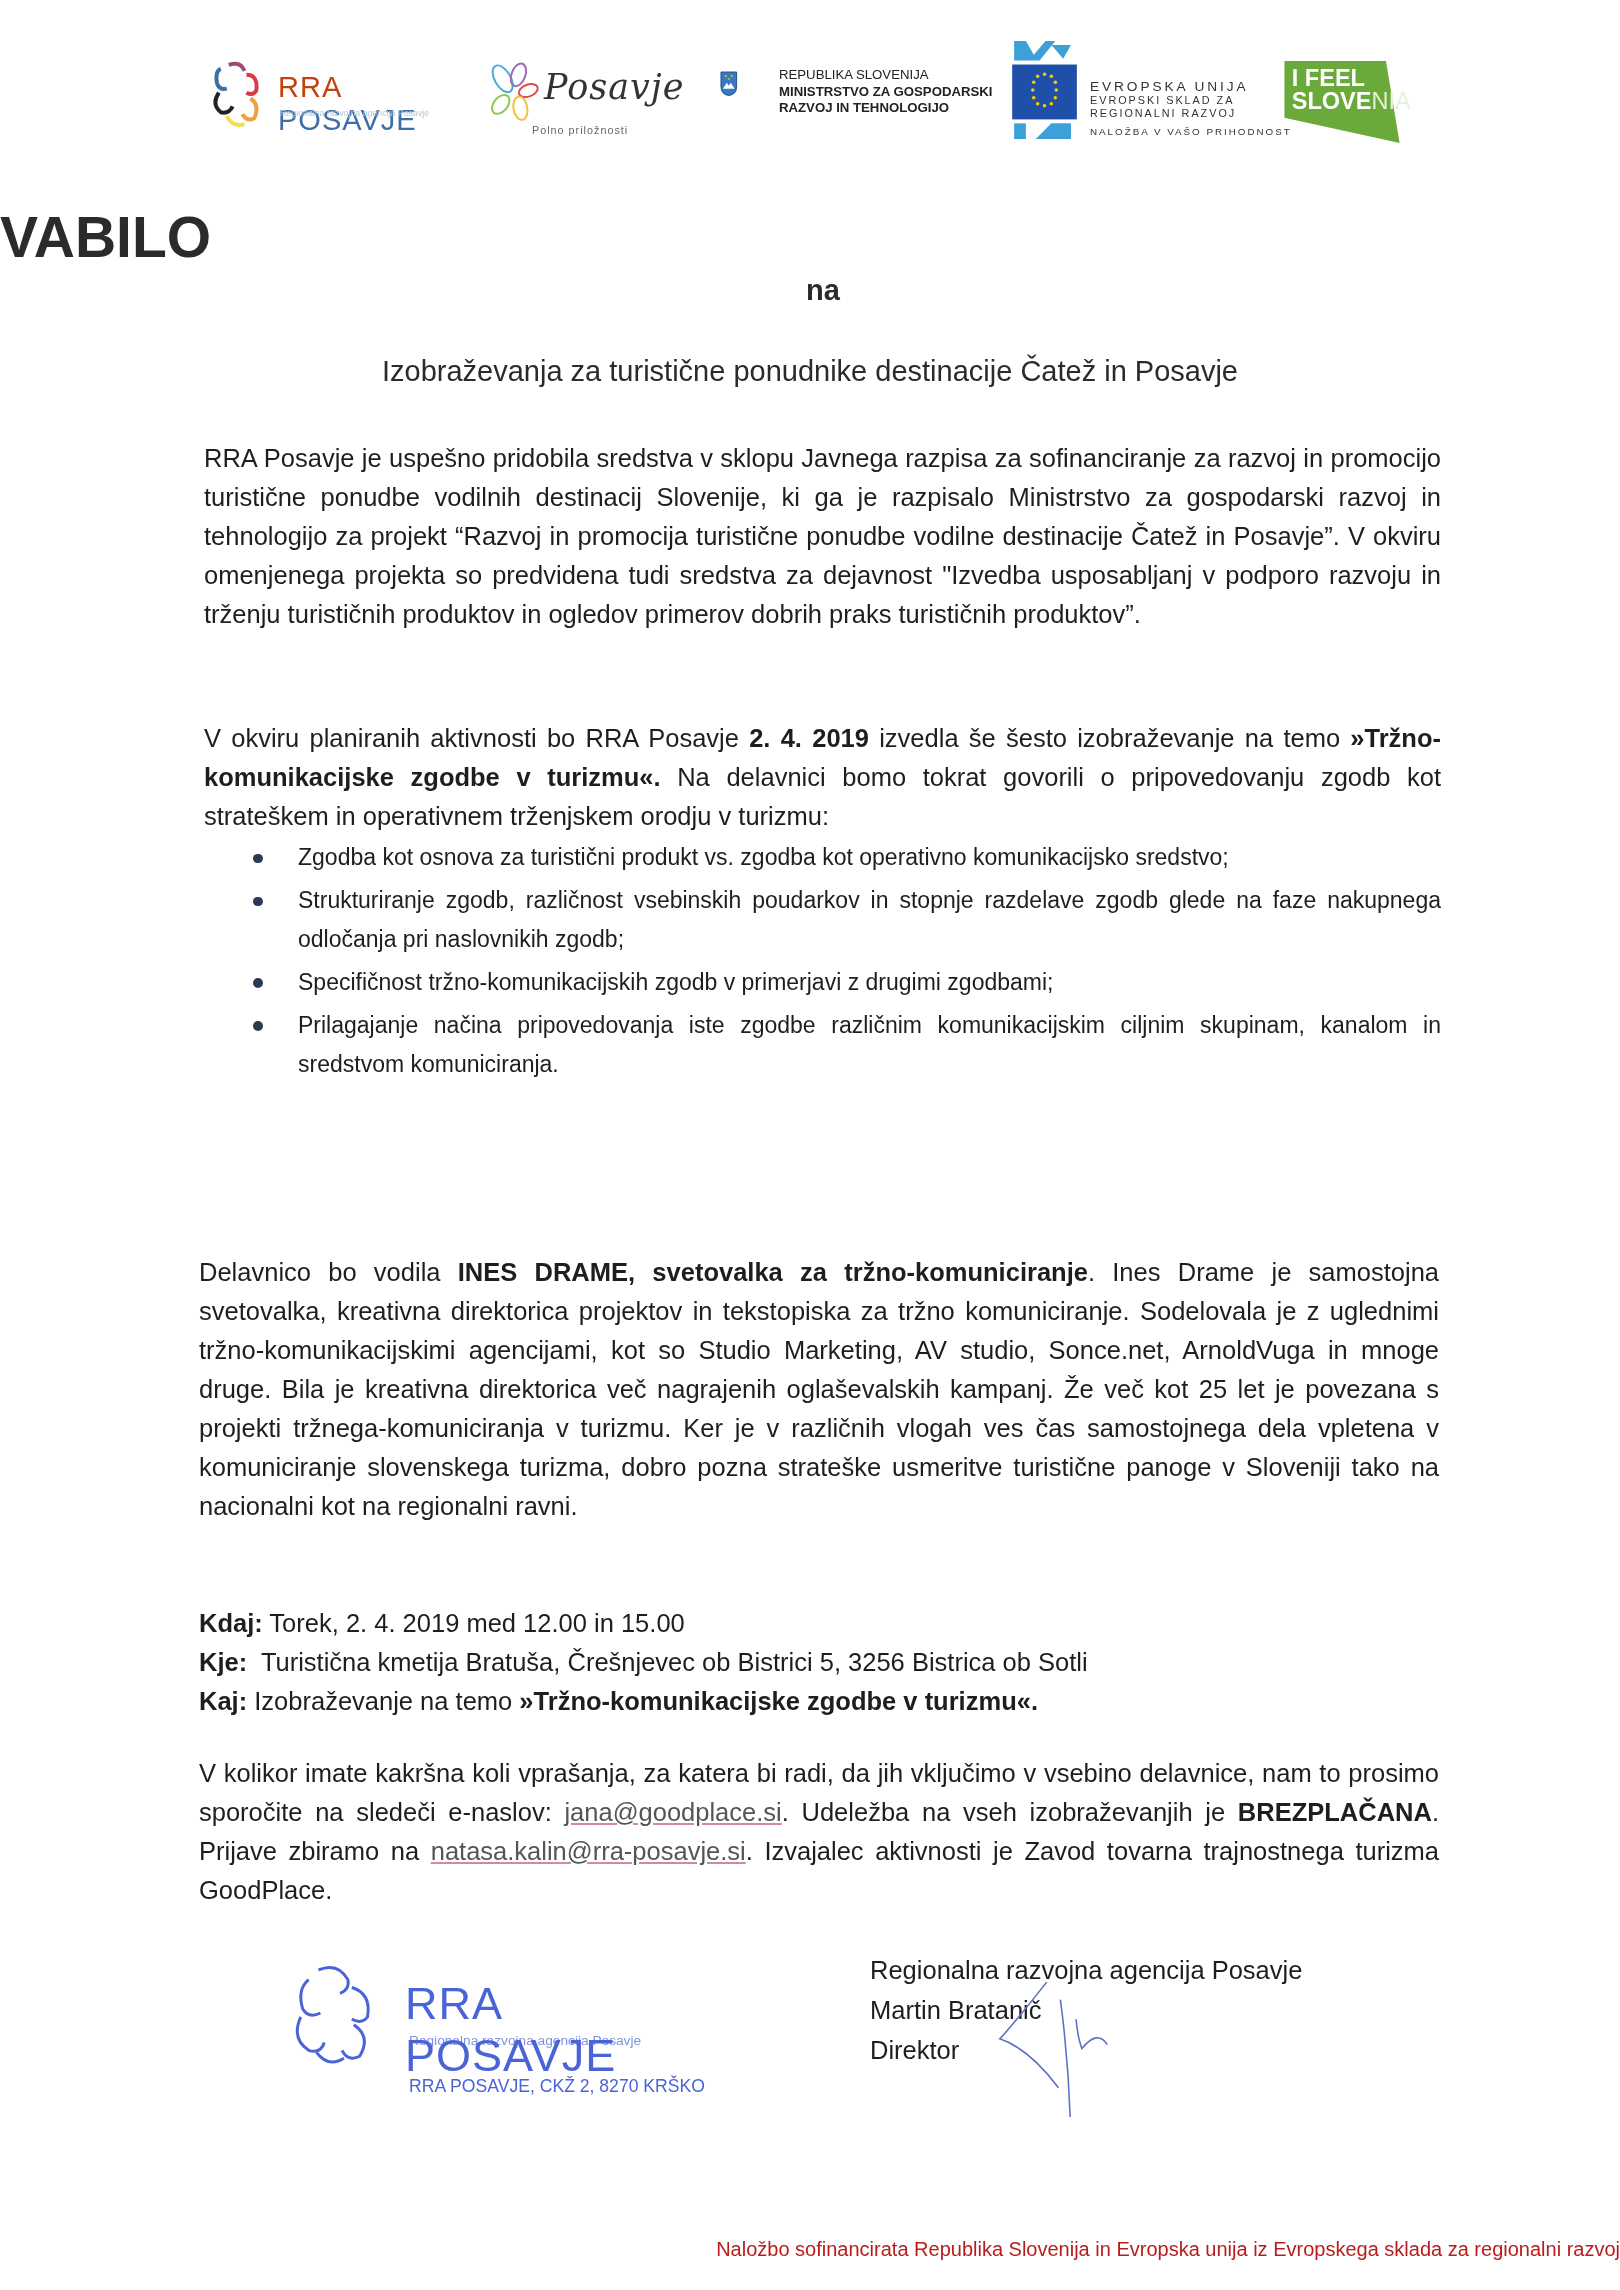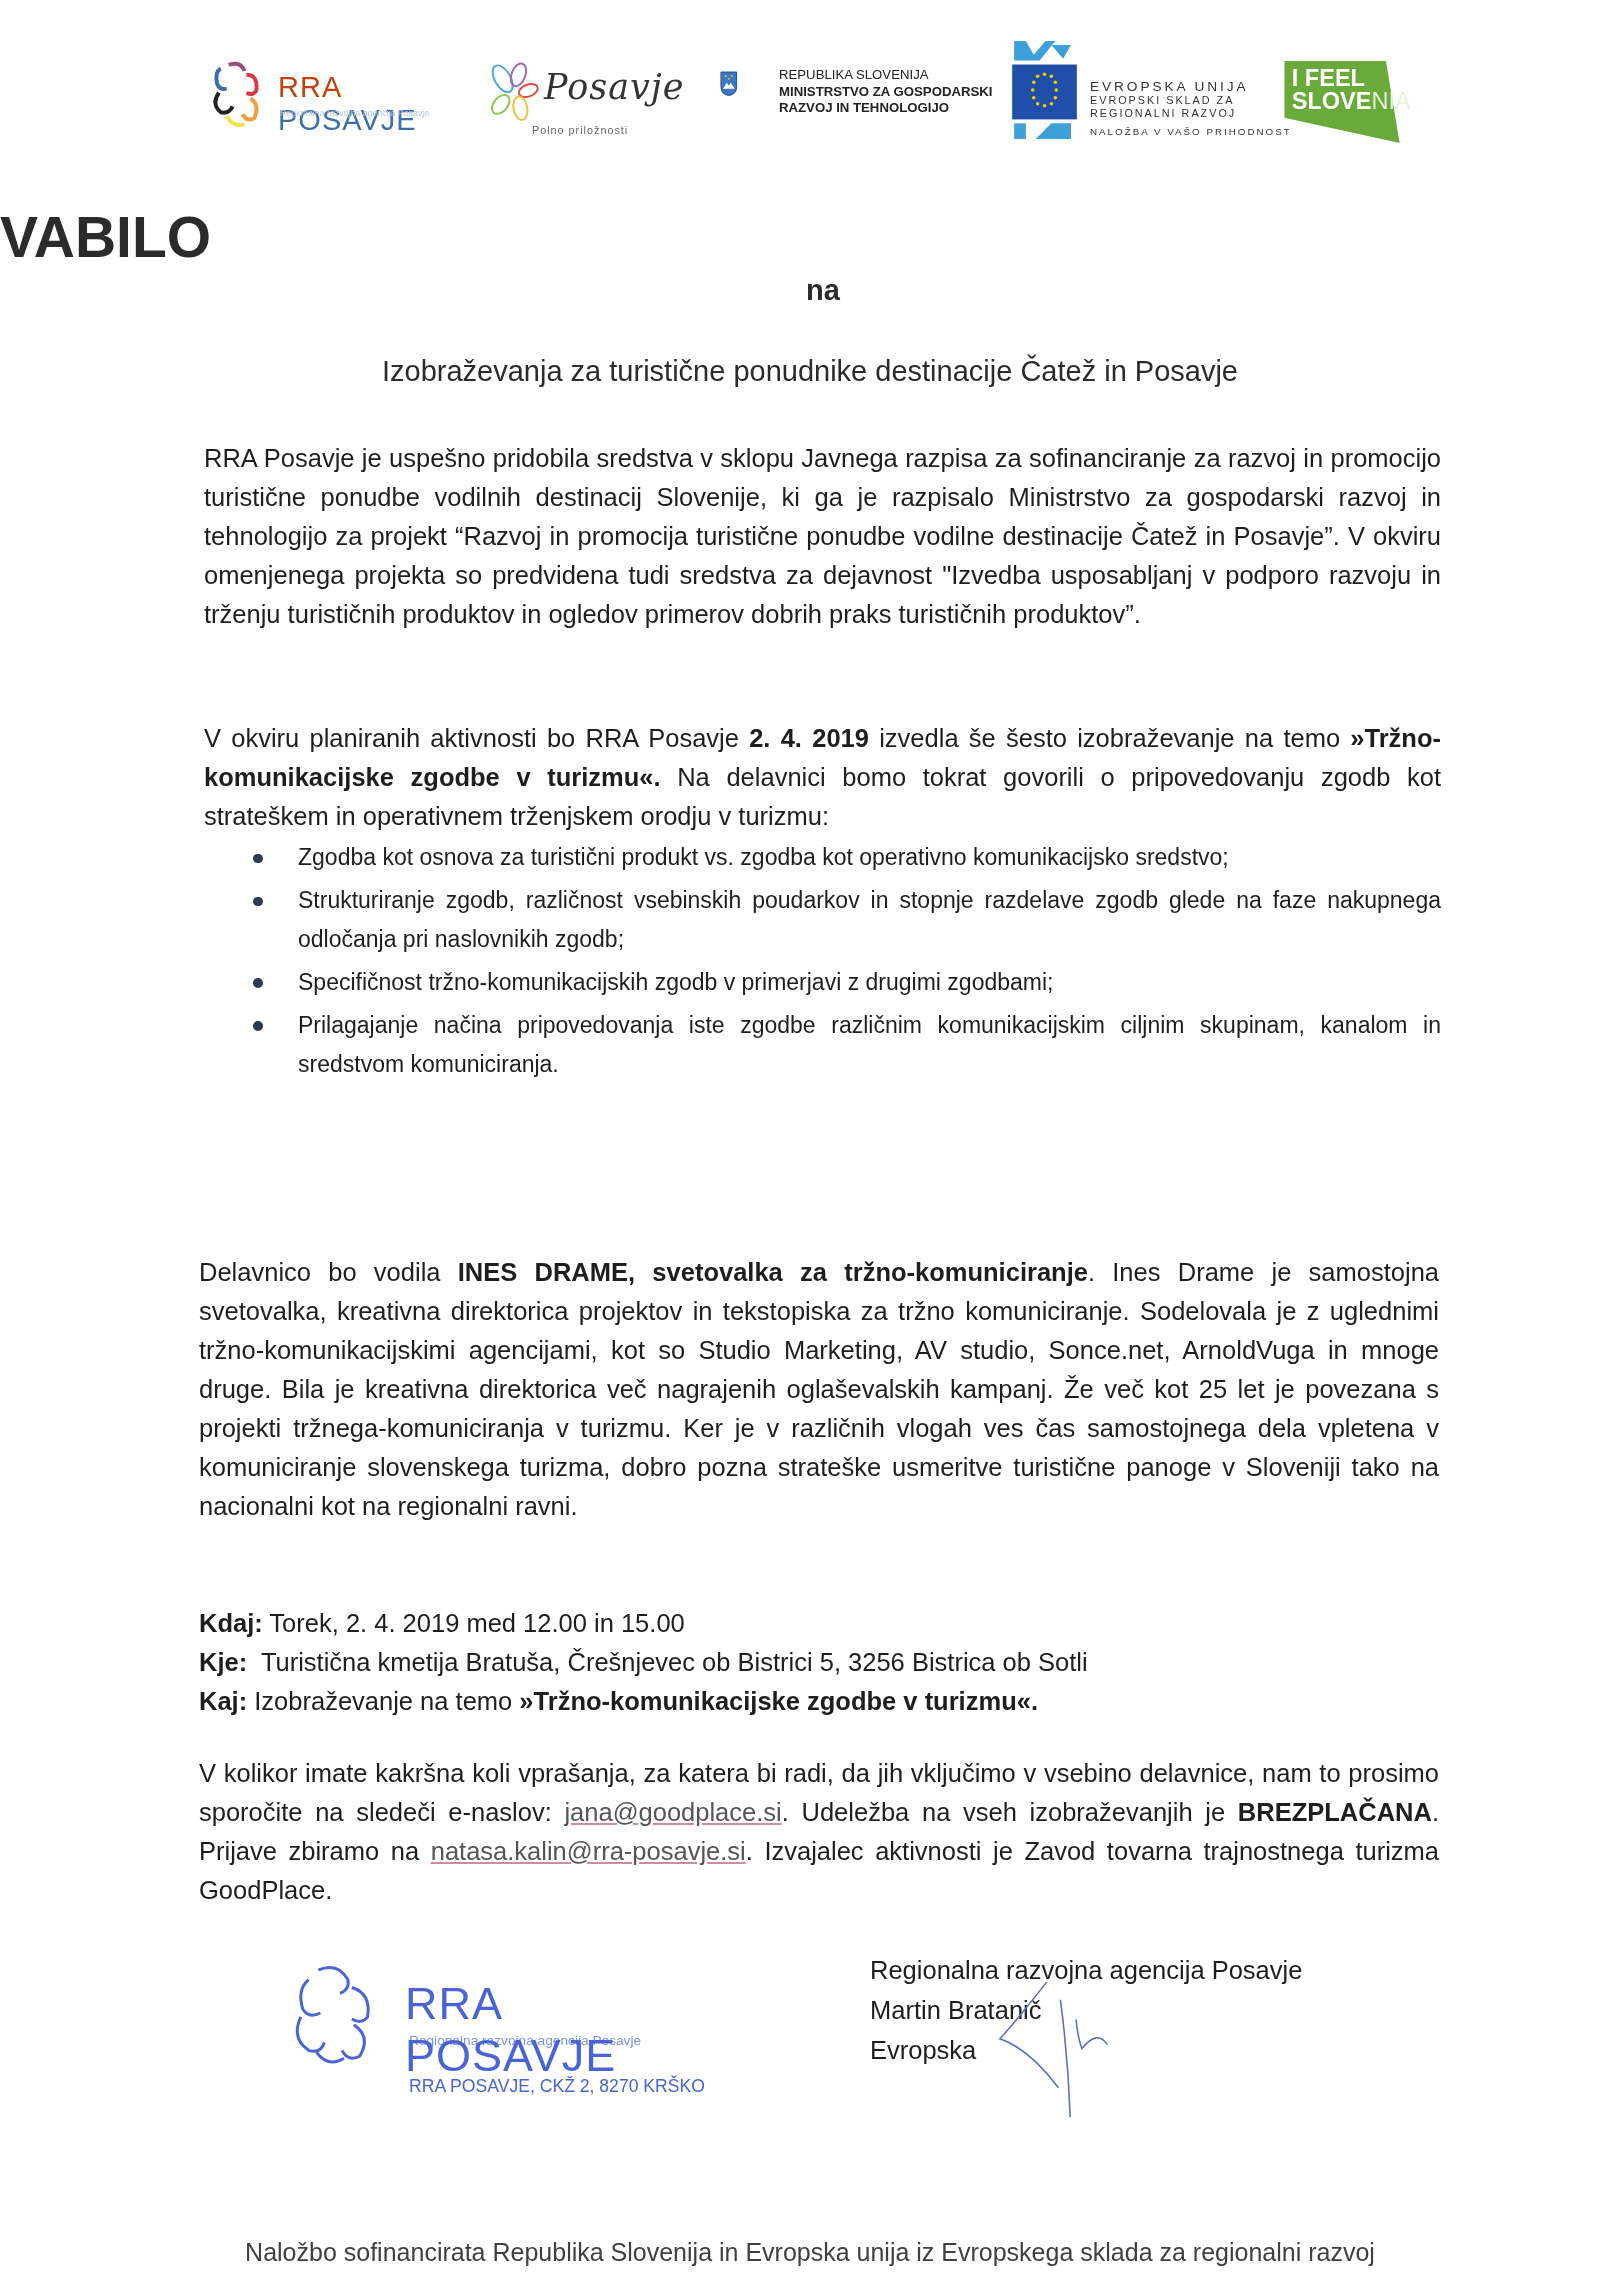--- a/index.html
+++ b/index.html
@@ -58,21 +58,21 @@
   
   .stamp { left: 289px; top: 1960px; width: 431px; height: 167px; color: #4a63d6; }
   .stamp .name { position: absolute; left: 116px; top: 17.6px; font-size: 45px; letter-spacing: 1px; }
   .stamp .tag { position: absolute; left: 120px; top: 73px; font-size: 13.7px; opacity: .7; white-space: nowrap; }
   .stamp .addr { position: absolute; left: 120px; top: 116px; font-size: 17.6px; white-space: nowrap; }
   .stamp svg { position: absolute; left: 0; top: 0; }
 
   .sign { left: 870px; top: 1950px; width: 549px; font-size: 25.5px; line-height: 40px; color: #1e1e1e; }
   .sign-scribble { left: 990px; top: 1980px; width: 176px; height: 147px; }
 
-  .footer { left: 0; width: 1620px; top: 2238px; text-align: center; font-size: 25px; color: #404040; }
+  .footer { left: 0; width: 1620px; top: 2238px; text-align: right; font-size: 20px; color: #b91c1c; }
 </style>
 </head>
 <body>
 
 <div class="abs logo-rra">
   <svg class="ring" width="65" height="69" viewBox="0 0 66 70">
     <path d="M10 8 Q4 10 6 22 Q8 30 16 28" fill="none" stroke="#3b6fa6" stroke-width="4"></path>
     <path d="M18 4 Q30 0 34 10" fill="none" stroke="#9c4a7a" stroke-width="4"></path>
     <path d="M36 14 Q48 14 46 30 Q42 36 36 32" fill="none" stroke="#d83a4a" stroke-width="4"></path>
     <path d="M8 32 Q0 44 10 52 Q18 54 22 46" fill="none" stroke="#222" stroke-width="4"></path>
@@ -196,21 +196,21 @@
     </g>
   </svg>
   <div class="name">RRA POSAVJE</div>
   <div class="tag">Regionalna razvojna agencija Posavje</div>
   <div class="addr">RRA POSAVJE, CKŽ 2, 8270 KRŠKO</div>
 </div>
 
 <div class="abs sign">
   <div>Regionalna razvojna agencija Posavje</div>
   <div>Martin Bratanič</div>
-  <div>Evropska</div>
+  <div>Direktor</div>
 </div>
 
 <svg class="abs sign-scribble" viewBox="0 0 180 150">
   <path d="M58 2 Q20 50 10 60 Q40 70 70 110 M72 20 Q80 80 82 140 M88 40 Q90 60 94 70 Q110 50 120 66" fill="none" stroke="#5a70c8" stroke-width="1.6"></path>
 </svg>
 
 <div class="abs footer">Naložbo sofinancirata Republika Slovenija in Evropska unija iz Evropskega sklada za regionalni razvoj</div>
 
 
 </body></html>

